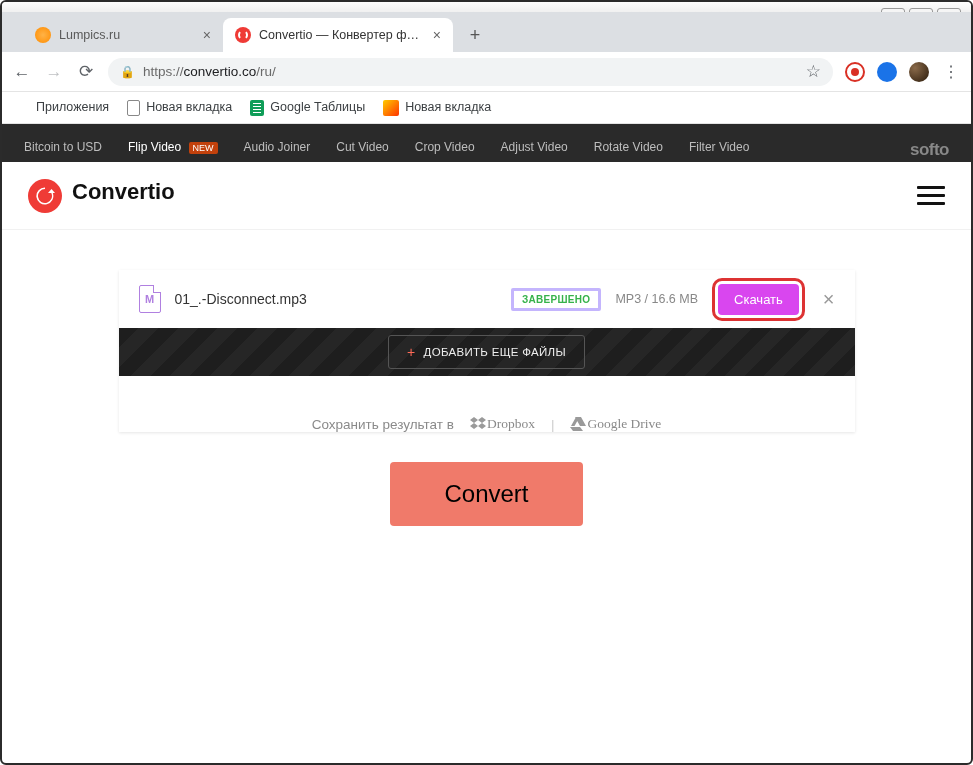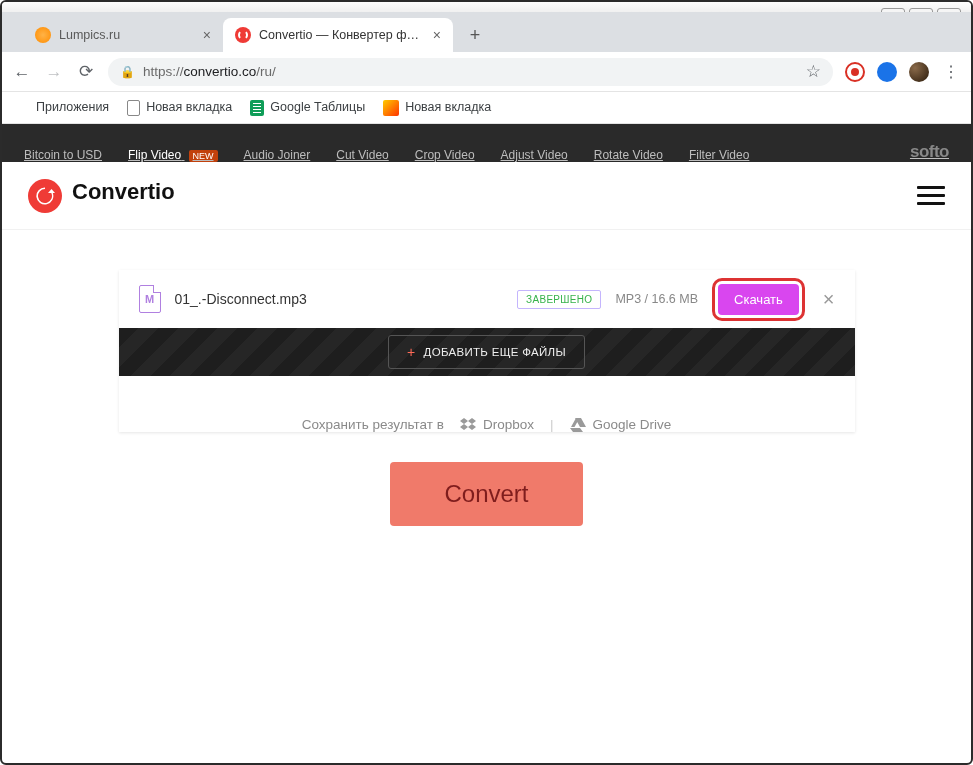--- a/index.html
+++ b/index.html
@@ -140,26 +140,25 @@
   color:#3c4043;
 }
 .bk-item { display:flex; align-items:flex-start; gap:6px; }
 .bk-ico { width:16px; height:16px; display:flex; align-items:center; justify-content:center; }
 
 
 .softobar {
   height: 38px;
   background:#2a2a2a;
   display:flex;
-  align-items:flex-end;
-  padding: 0 22px;
+  align-items:flex-start;
+  padding: 16px 22px;
   gap: 26px;
   font-size: 12px;
   color:#bdbdbd;
-  text-decoration:underline;
 }
 .softobar .link { color:#bdbdbd; }
 .softobar .link.hl { color:#fff; font-weight:500; }
 .new-badge {
   background:#c2410c; color:#fff; font-size:9px; padding:1px 4px; border-radius:2px; margin-left:4px;
 }
 .softobar .brand {
   margin-left:auto; color:#888; font-weight:700; font-size:17px; letter-spacing:-0.5px;
 }
 
@@ -220,23 +219,24 @@
   color:#b080e0; font-size:11px; font-weight:600;
 }
 .file-ico::before {
   content:""; position:absolute; top:-1px; right:-1px;
   width:7px; height:7px; background:#fff;
   border-left:1.5px solid #b080e0; border-bottom:1.5px solid #b080e0;
 }
 .file-name { font-size:14px; color:#333; }
 .spacer { flex:1; }
 .status-pill {
-  border:1px solid #c4b5fd; color:#36b24a;
+  border:3px solid #c4b5fd; color:#36b24a;
   font-size:10px; padding:3px 8px; border-radius:2px;
   letter-spacing:0.3px;
+  font-weight:bold;
 }
 .meta { font-size:12.5px; color:#888; }
 .dl-wrap {
   border:3px solid #d33; border-radius:10px; padding:3px;
 }
 .dl-btn {
   background:#d946ef; color:#fff; font-size:13px;
   padding:8px 16px; border-radius:4px; border:none;
 }
 .row-close { color:#999; font-size:20px; margin-left:4px; }
@@ -251,26 +251,26 @@
   font-size:11.5px; padding:8px 18px; border-radius:3px;
   letter-spacing:0.3px;
   display:flex; align-items:center; gap:8px;
 }
 .add-btn .plus { color:#ff6a57; font-size:14px; }
 
 .save-row {
   height:56px; display:flex; align-items:flex-end; justify-content:center;
   gap:16px; font-size:13.5px; color:#8a8a8a;
 }
-.save-opt { display:flex; align-items:center; gap:7px; color:#8a8a8a; }
+.save-opt { display:flex; align-items:center; gap:1px; color:#8a8a8a;font-family:Liberation Serif, serif; }
 .sep { color:#ccc; }
 
 .convert-btn {
   margin-top:30px;
-  background:#f07a6a; color:#7f1d1d; border:none;
+  background:#f07a6a; color:#000000; border:none;
   font-size:24px; font-weight:500;
   padding:18px 54px; border-radius:4px;
 }
 
 .globe-ico {
   width:18px; height:18px; border-radius:50%;
   background:#1a73e8;
   position:relative;
 }
 .red-circ { width:18px; height:18px; border-radius:50%; border:2px solid #d93025; background:#fff; position:relative;}

